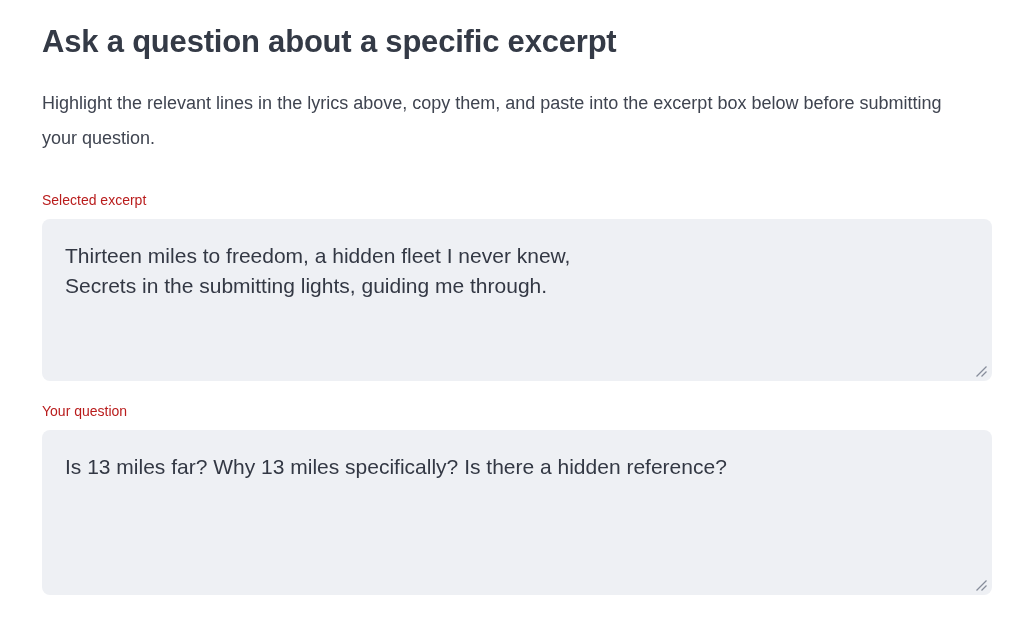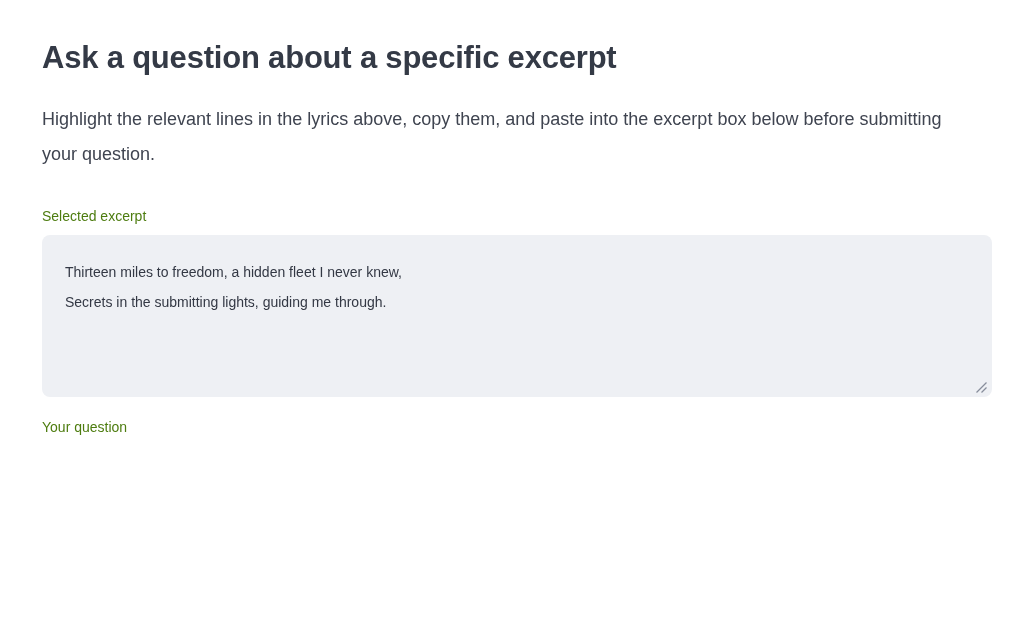--- a/index.html
+++ b/index.html
@@ -14,21 +14,21 @@
     font-family: "Liberation Sans", "DejaVu Sans", sans-serif;
     -webkit-font-smoothing: antialiased;
     overflow: hidden;
   }
 
   .page {
     position: relative;
     width: 1024px;
     height: 574px;
     box-sizing: border-box;
-    padding: 16px 32px 0 42px;
+    padding: 0 32px 0 42px;
   }
 
   
   .page-title {
     margin: 0;
     padding-top: 22px;
     font-size: 31px;
     line-height: 40px;
     font-weight: 700;
     letter-spacing: -0.2px;
@@ -52,35 +52,35 @@
     padding: 0;
   }
   .field-group.excerpt { padding-top: 34px; }
   .field-group.question { padding-top: 20px; }
 
   .field-label {
     display: block;
     font-size: 14px;
     line-height: 20px;
     font-weight: 400;
-    color: #4d7c0f;
+    color: #b91c1c;
     margin-bottom: 9px;
   }
 
   
   .textarea-box {
     position: relative;
     box-sizing: border-box;
     width: 950px;
     background: #eef0f4;
     border: none;
     border-radius: 8px;
     padding: 22px 24px 22px 23px;
     font-family: "Liberation Sans", "DejaVu Sans", sans-serif;
-    font-size: 14px;
+    font-size: 21px;
     line-height: 30px;
     color: #333844;
     overflow: hidden;
   }
   .textarea-box.excerpt-box { height: 162px; }
   .textarea-box.question-box { height: 165px; }
 
   .textarea-line {
     display: block;
     white-space: pre;
@@ -126,15 +126,25 @@
           <line x1="14.5" y1="4.5" x2="4.5" y2="14.5"></line>
           <line x1="14.5" y1="9.5" x2="9.5" y2="14.5"></line>
         </svg>
       </span>
     </div>
   </div>
 
   <div class="field-group question">
     <label class="field-label">Your question</label>
 
+    <div class="textarea-box question-box">
+      <span class="textarea-line">Is 13 miles far? Why 13 miles specifically? Is there a hidden reference?</span>
+
+      <span class="resize-grip">
+        <svg viewBox="0 0 16 16" aria-hidden="true">
+          <line x1="14.5" y1="4.5" x2="4.5" y2="14.5"></line>
+          <line x1="14.5" y1="9.5" x2="9.5" y2="14.5"></line>
+        </svg>
+      </span>
+    </div>
   </div>
 
 </div>
 
 </body></html>

